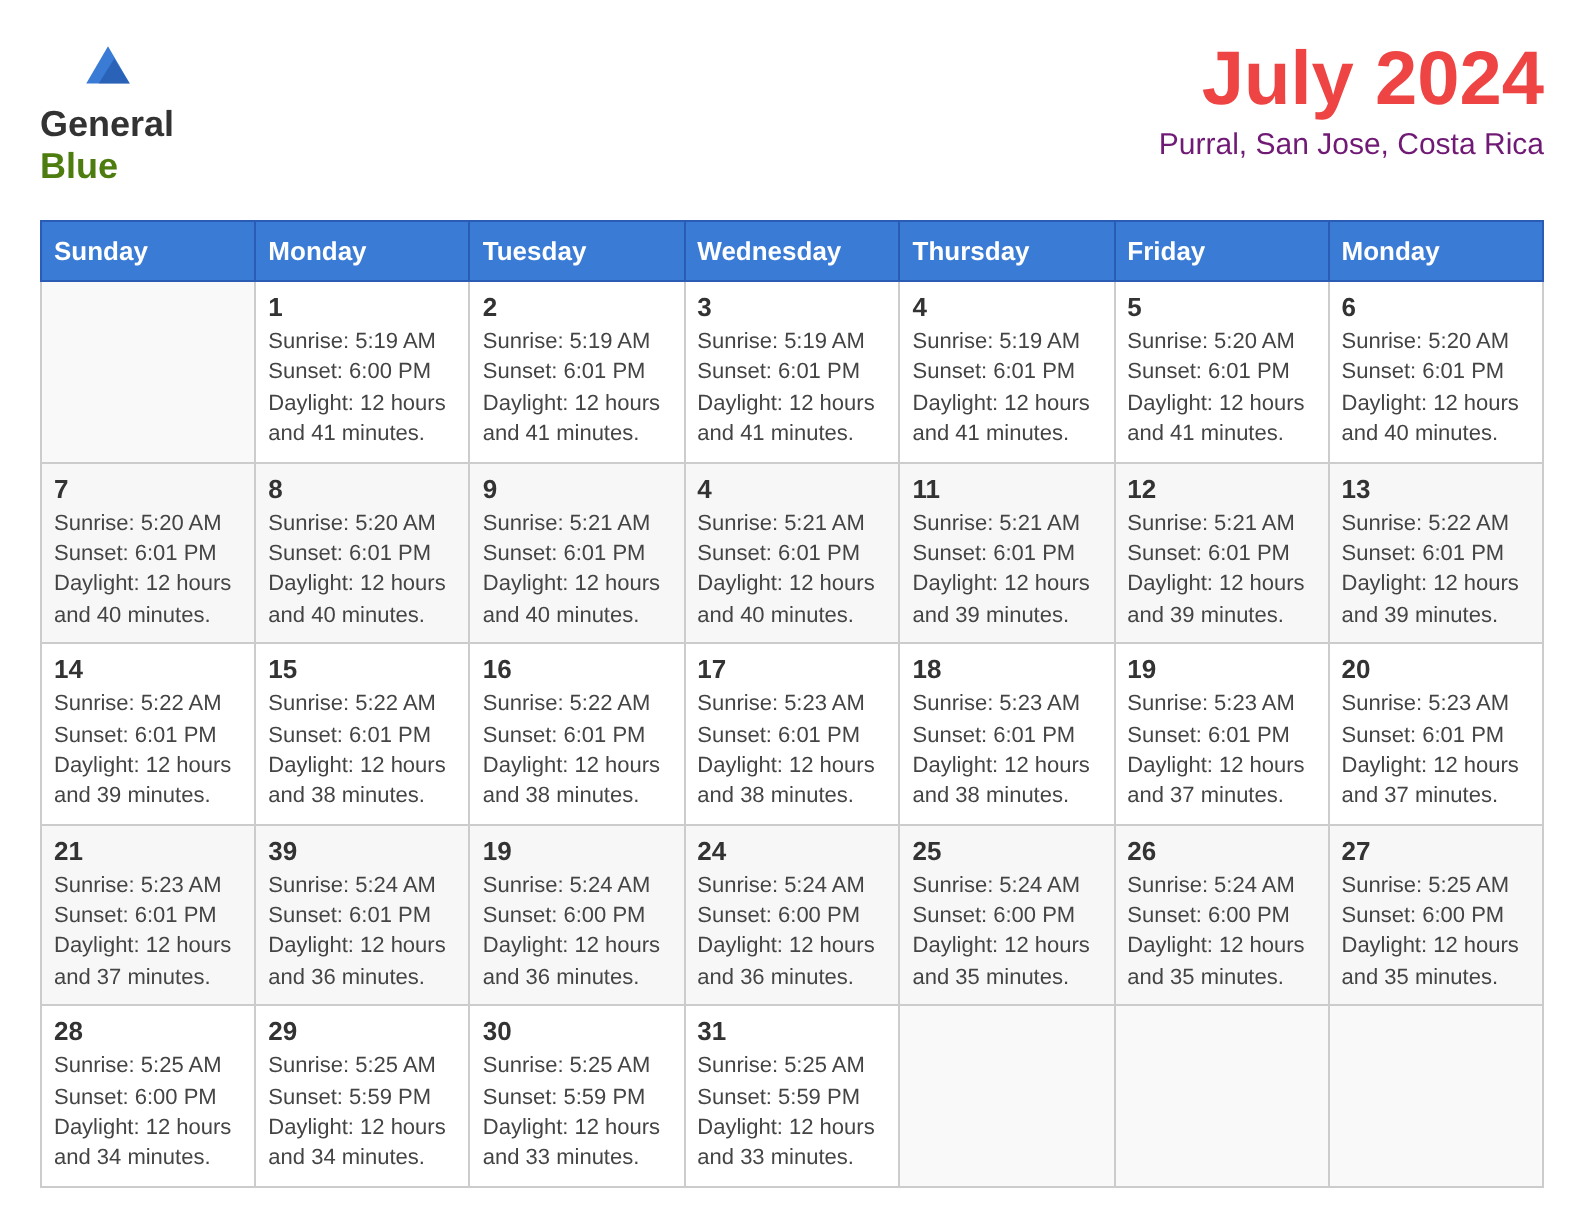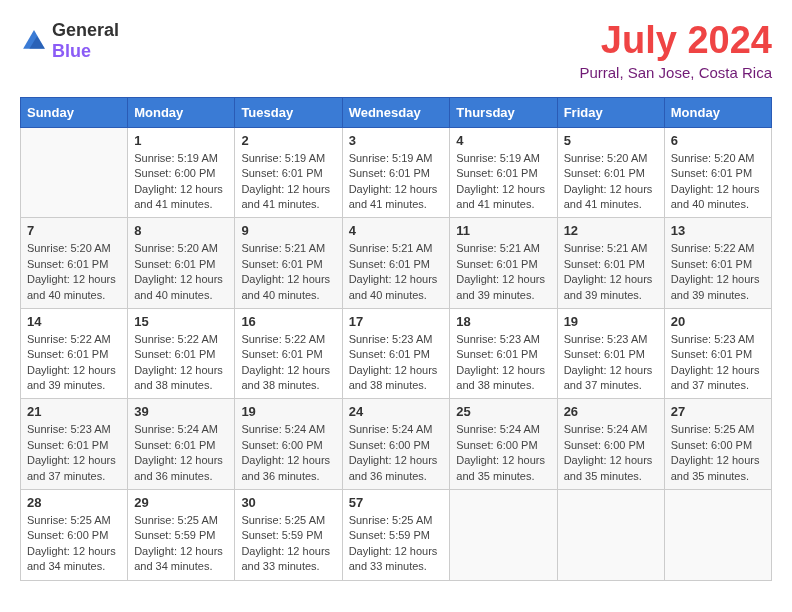--- a/index.html
+++ b/index.html
@@ -13,20 +13,21 @@
     .header-section {
       display: flex;
       justify-content: space-between;
       align-items: flex-start;
       margin-bottom: 16px;
     }
     .logo {
       display: flex;
       align-items: center;
       gap: 4px;
+      flex-direction: column;
     }
     .logo-icon {
       width: 28px;
       height: 28px;
       position: relative;
     }
     .title-section {
       text-align: right;
     }
     .main-title {
@@ -85,21 +86,21 @@
 <body>
 
 <div class="header-section">
   <div class="logo">
     <svg class="logo-icon" width="36" height="36" viewBox="0 0 36 36">
       <polygon points="18,4 32,28 4,28" fill="#3a7bd5"></polygon>
       <polygon points="22,12 32,28 12,28" fill="#1a4a9a" opacity="0.5"></polygon>
     </svg>
     <div>
       <span style="font-size:18px;font-weight:bold;color:#333;">General</span><br>
-      <span style="font-size:18px;font-weight:bold;color:#8b5cf6;">Blue</span>
+      <span style="font-size:18px;font-weight:bold;color:#4d7c0f;">Blue</span>
     </div>
   </div>
   <div class="title-section">
     <div class="main-title">July 2024</div>
     <div class="subtitle">Purral, San Jose, Costa Rica</div>
   </div>
 </div>
 
 <table>
   <thead>
@@ -328,21 +329,21 @@
 and 34 minutes.</div>
         </td>
         <td>
           <span class="day-number">30</span>
           <div class="day-info" style="white-space: pre-line;">Sunrise: 5:25 AM
 Sunset: 5:59 PM
 Daylight: 12 hours
 and 33 minutes.</div>
         </td>
         <td>
-          <span class="day-number">57</span>
+          <span class="day-number">31</span>
           <div class="day-info" style="white-space: pre-line;">Sunrise: 5:25 AM
 Sunset: 5:59 PM
 Daylight: 12 hours
 and 33 minutes.</div>
         </td>
         <td class="empty-cell"></td>
         <td class="empty-cell"></td>
         <td class="empty-cell"></td>
       </tr>
     </tbody>

